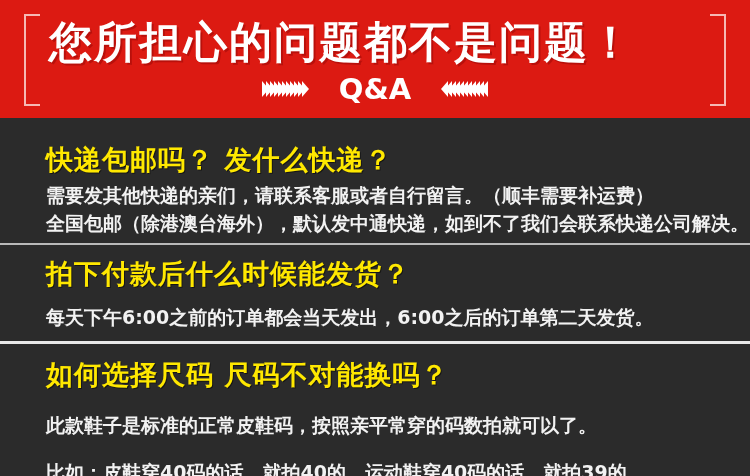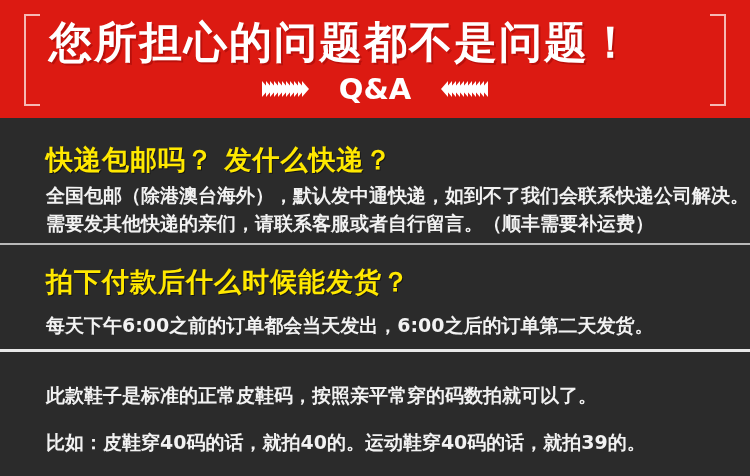--- a/index.html
+++ b/index.html
@@ -140,21 +140,21 @@
     width: 750px;
     height: 2px;
     background: #b9b9b9;
   }
   .divider.bright {
     background: #e8e8e8;
     height: 3px;
   }
 
   .sec1 { padding-top: 23px; padding-bottom: 6px; }
-  .sec2 { padding-top: 18px; padding-bottom: 8px; }
+  .sec2 { padding-top: 10px; padding-bottom: 8px; }
   .sec3 { padding-top: 12px; padding-bottom: 4px; }
 
   .sec1 .faq-question { margin-bottom: 2px; }
   .sec2 .faq-question { margin-bottom: 6px; }
   .sec3 .faq-question { margin-bottom: 4px; }
   .sec2 .faq-line { line-height: 32px; margin-top: 8px; }
   .sec3 .faq-line { line-height: 31px; margin-top: 16px; }
 </style>
 </head>
 <body>
@@ -195,33 +195,34 @@
           <span class="chev l"></span>
           <span class="chev l"></span>
         </span>
     </div>
   </div>
 
   <div class="body-wrap">
 
     <div class="faq-section sec1">
       <div class="faq-question">快递包邮吗？ 发什么快递？</div>
+      <div class="faq-line">需要发其他快递的亲们，请联系客服或者自行留言。（顺丰需要补运费）</div>
       <div class="faq-line">全国包邮（除港澳台海外），默认发中通快递，如到不了我们会联系快递公司解决。</div>
-      <div class="faq-line">需要发其他快递的亲们，请联系客服或者自行留言。（顺丰需要补运费）</div>
     </div>
 
     <div class="divider"></div>
 
     <div class="faq-section sec2">
       <div class="faq-question">拍下付款后什么时候能发货？</div>
       <div class="faq-line">每天下午6:00之前的订单都会当天发出，6:00之后的订单第二天发货。</div>
     </div>
 
     <div class="divider bright"></div>
 
     <div class="faq-section sec3">
+      <div class="faq-question">如何选择尺码 尺码不对能换吗？</div>
       <div class="faq-line">此款鞋子是标准的正常皮鞋码，按照亲平常穿的码数拍就可以了。</div>
       <div class="faq-line">比如：皮鞋穿40码的话，就拍40的。运动鞋穿40码的话，就拍39的。</div>
       <div class="faq-line">注：本店开通的是15天不影响二次销售无理由退换货服务，全部运费我们承担！</div>
     </div>
 
   </div>
 </div>
 
 </body></html>

